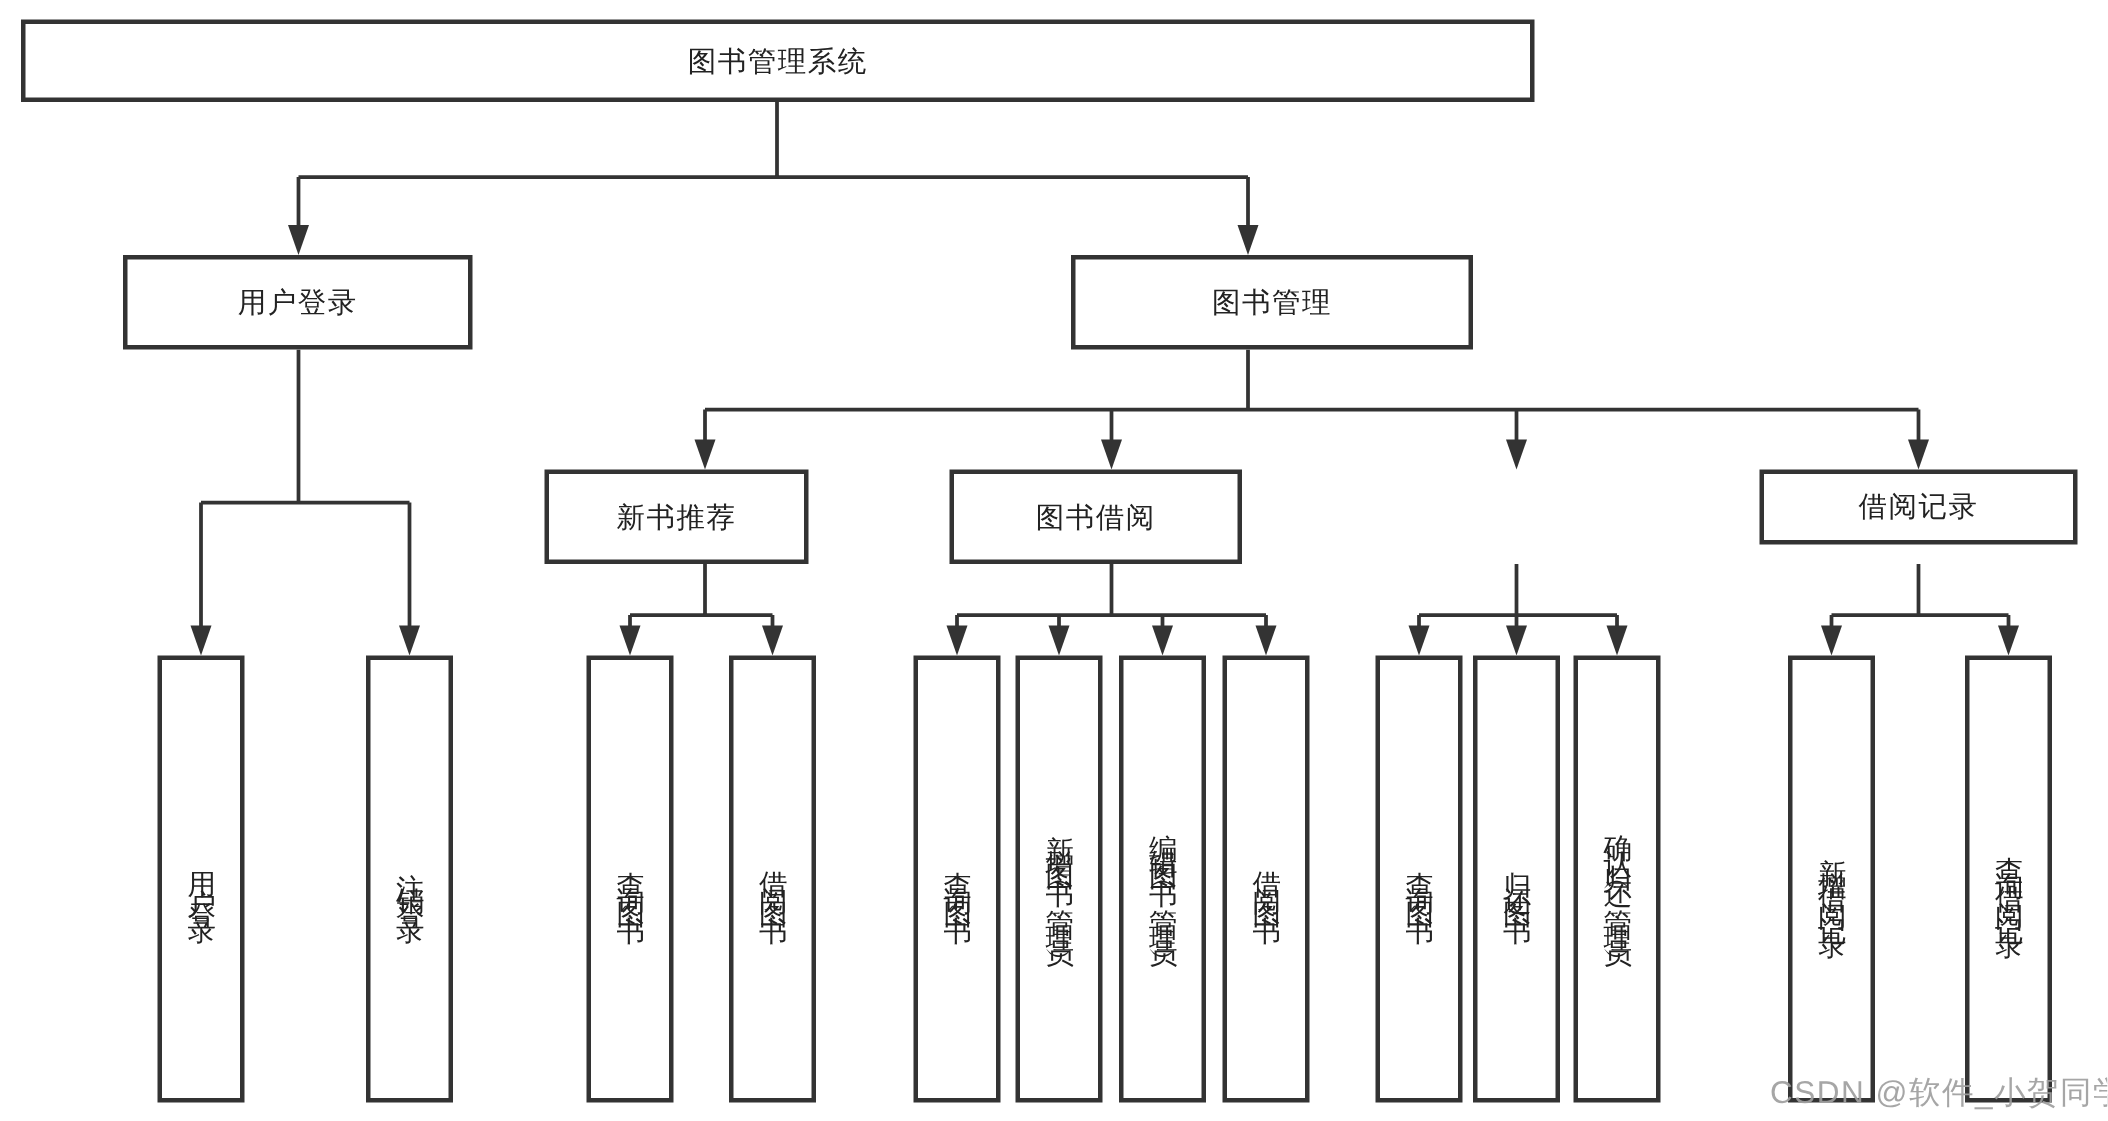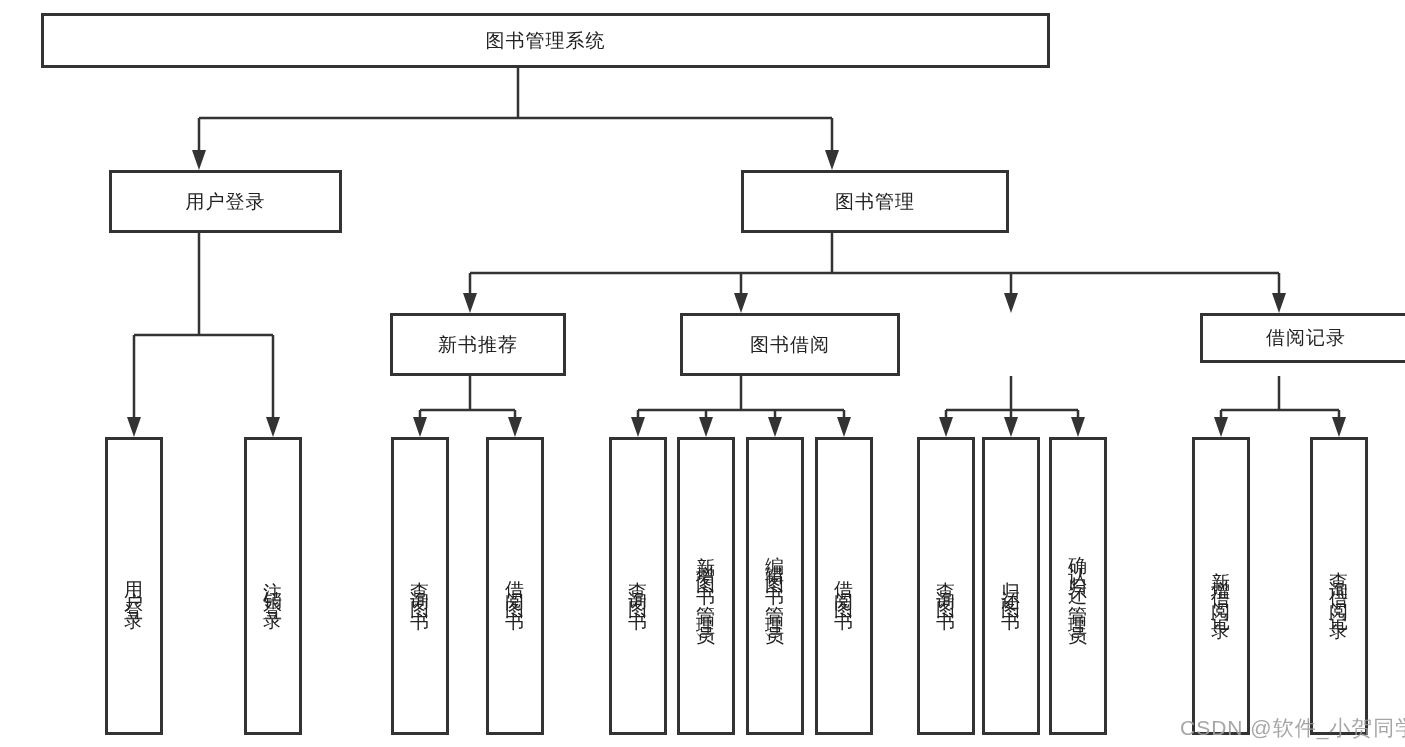--- a/index.html
+++ b/index.html
@@ -21,21 +21,21 @@
     position: absolute;
     box-sizing: border-box;
     background: #ffffff;
     border: 3px solid #333333;
     display: flex;
     align-items: center;
     justify-content: center;
     color: #222222;
     z-index: 2;
   }
-  .h-node { font-size: 19px; letter-spacing: 1px; margin-left: 27px; }
+  .h-node { font-size: 19px; letter-spacing: 1px; }
   .root-node { border-width: 3px; }
   .v-node span.v-text {
     writing-mode: vertical-rl;
     text-orientation: mixed;
     font-size: 19px;
     line-height: 1;
     letter-spacing: 10px;
     white-space: nowrap;
   }
   .watermark {
@@ -46,21 +46,21 @@
     font-size: 21px;
     color: rgba(158, 158, 158, 0.92);
     letter-spacing: 1px;
     white-space: nowrap;
   }
   
   .n-root  { left: 14px;   top: 13px;  width: 1009px; height: 55px; }
   .n-l2-0  { left: 82px;   top: 170px; width: 233px;  height: 63px; }
   .n-l2-1  { left: 714px;  top: 170px; width: 268px;  height: 63px; }
   .n-l3-0  { left: 363px;  top: 313px; width: 176px;  height: 63px; }
-  .n-l3-1  { left: 653px;  top: 313px; width: 220px;  height: 63px; }
+  .n-l3-1  { left: 633px;  top: 313px; width: 195px;  height: 63px; }
   .n-l3-2  { left: 905px;  top: 313px; width: 212px;  height: 63px; }
   .n-l3-3  { left: 1173px; top: 313px; width: 212px;  height: 50px; }
   .leaf    { top: 437px; width: 58px; height: 298px; }
   .n-l4-0  { left: 105px;  }
   .n-l4-1  { left: 244px;  }
   .n-l4-2  { left: 391px;  }
   .n-l4-3  { left: 486px;  }
   .n-l4-4  { left: 609px;  }
   .n-l4-5  { left: 677px;  }
   .n-l4-6  { left: 746px;  }

